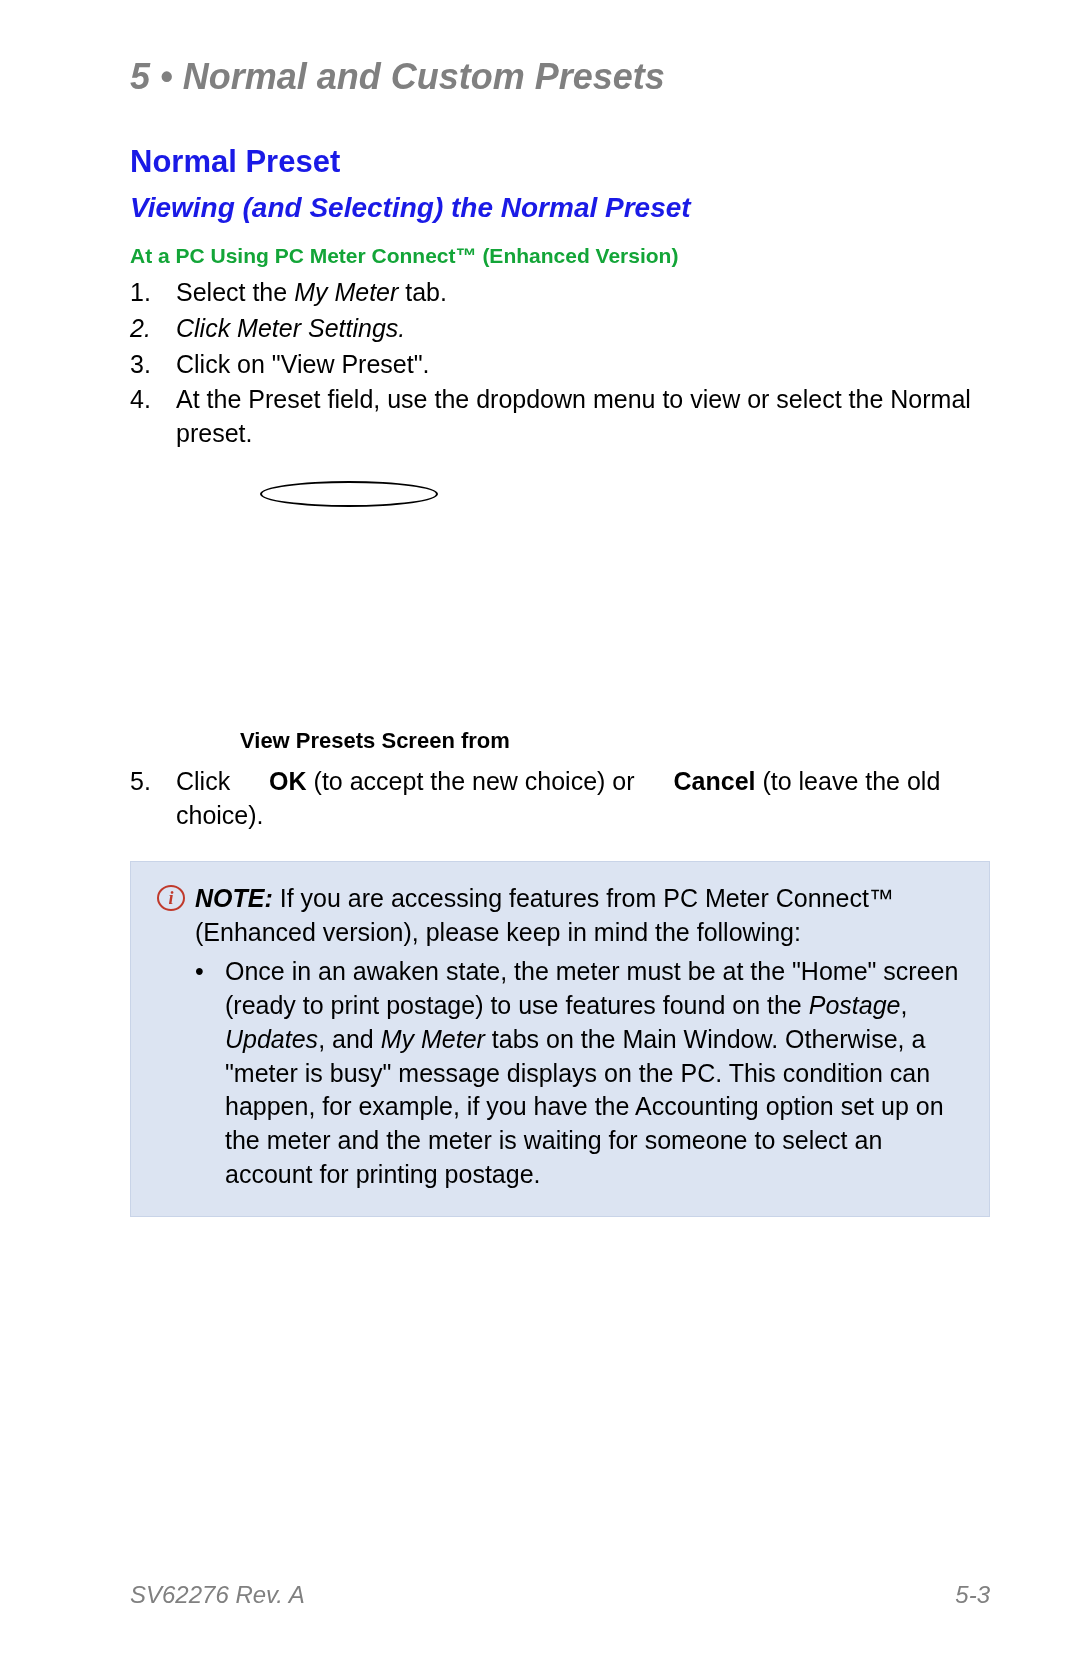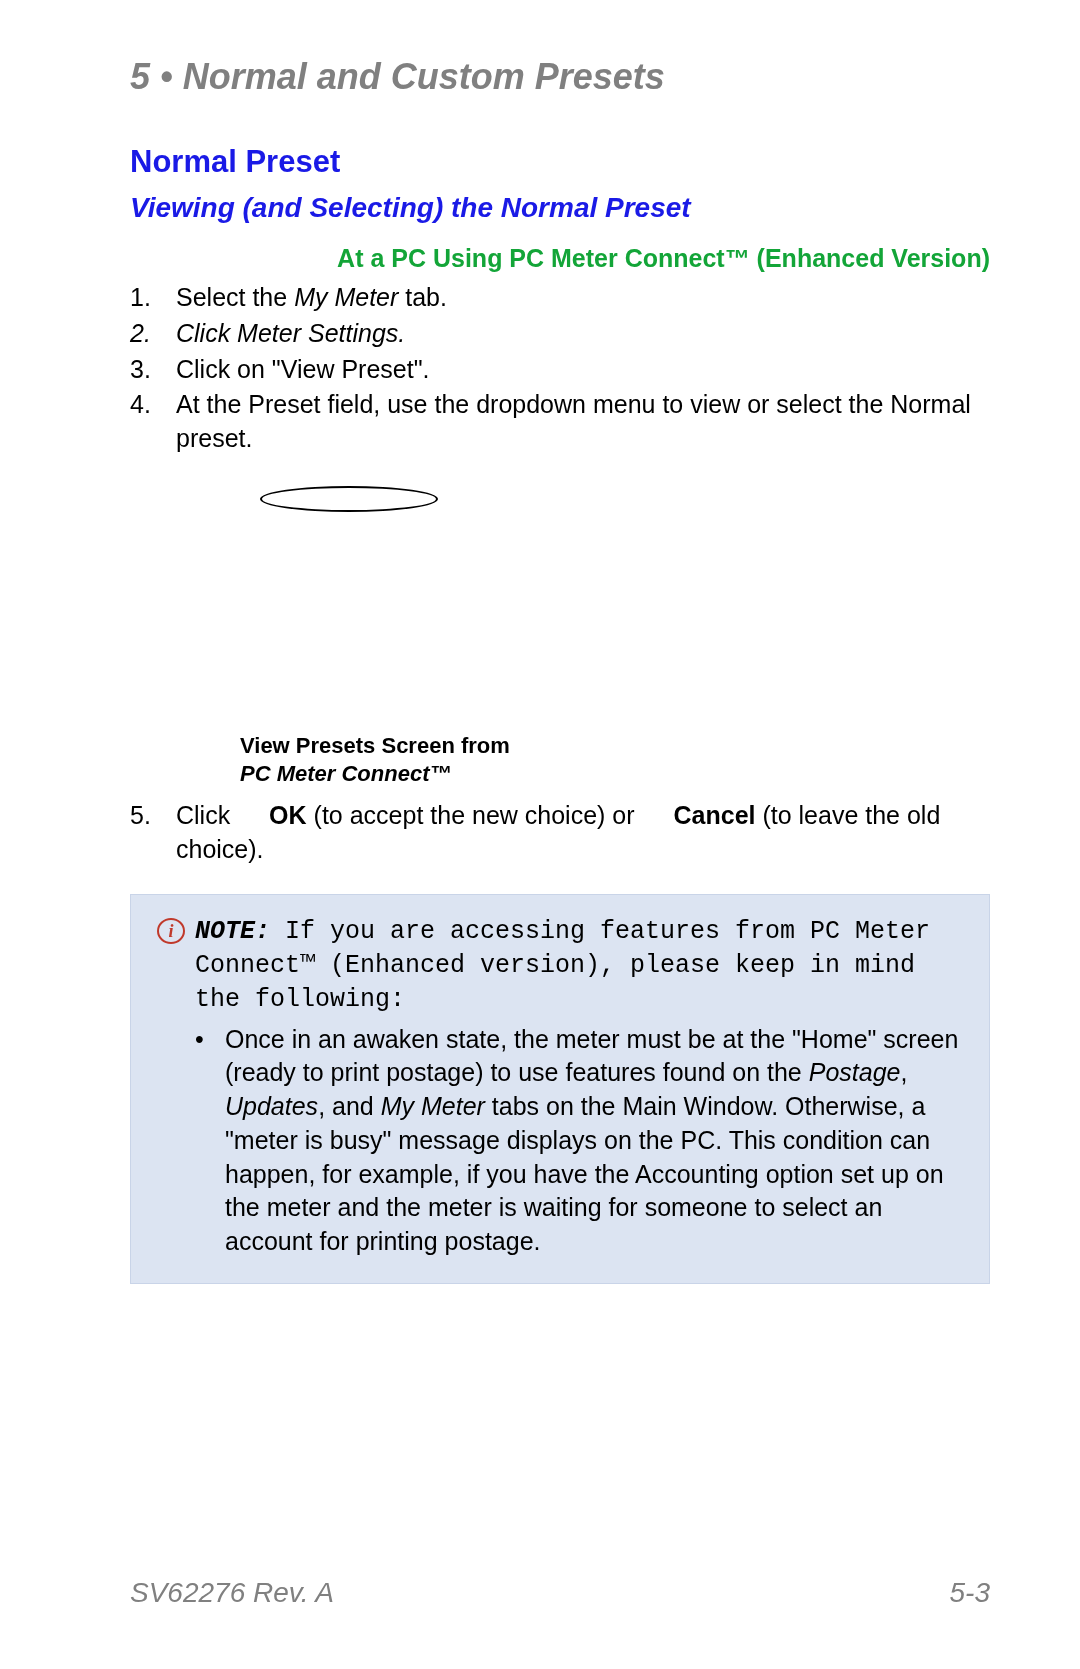--- a/index.html
+++ b/index.html
@@ -27,25 +27,24 @@
     margin-top: 43px;
   }
   .subsection-heading {
     font-size: 28px;
     font-weight: bold;
     font-style: italic;
     color: #1a1ae6;
     margin-bottom: 20px;
   }
   .subsub-heading {
-    font-size: 25px;
+    font-size: 21px;
     font-weight: bold;
     color: #13a538;
     margin-bottom: 8px;
-    text-align: right;
   }
   ol.steps {
     list-style: none;
     padding-left: 0;
     font-size: 25px;
     line-height: 1.35;
     color: #000;
   }
   ol.steps > li {
     display: flex;
@@ -96,39 +95,39 @@
     border-radius: 50%;
     font-family: Georgia, 'Times New Roman', serif;
     font-size: 18px;
     font-weight: bold;
     font-style: italic;
     text-align: center;
     line-height: 22px;
     margin-right: 10px;
     margin-top: 3px;
   }
-  .note-intro .note-text { flex: 1; font-family: Liberation Mono, monospace; }
+  .note-intro .note-text { flex: 1; }
   .note-label { font-weight: bold; font-style: italic; }
   ul.note-bullets { list-style: none; padding-left: 38px; }
   ul.note-bullets > li { display: flex; margin-bottom: 2px; }
   ul.note-bullets > li::before {
     content: "•";
     width: 30px;
     flex: 0 0 30px;
   }
   ul.note-bullets > li .bt { flex: 1; }
 
   .footer {
     position: absolute;
     bottom: 60px;
     left: 130px;
     right: 90px;
     display: flex;
     justify-content: space-between;
-    font-size: 28px;
+    font-size: 24px;
     font-style: italic;
     color: #808080;
     text-align: right;
   }
 </style>
 </head>
 <body>
 
 <div class="chapter-header">
   <span>5</span>
@@ -156,21 +155,20 @@
   <li>
     <span class="num">4.</span>
     <span class="txt">At the Preset field, use the dropdown menu to view or select the Normal preset.</span>
   </li>
 </ol>
 
 <div class="figure-area">
   <div class="ellipse-shape"></div>
   <div class="figure-caption">
     <div>View Presets Screen from</div>
-    <div class="line2">PC Meter Connect™</div>
   </div>
 </div>
 
 <ol class="steps" start="5">
   <li>
     <span class="num">5.</span>
     <span class="txt"><span>Click </span><span class="bold">OK</span><span> (to accept the new choice) or </span><span class="bold">Cancel</span><span> (to leave the old choice).</span></span>
   </li>
 </ol>
 

